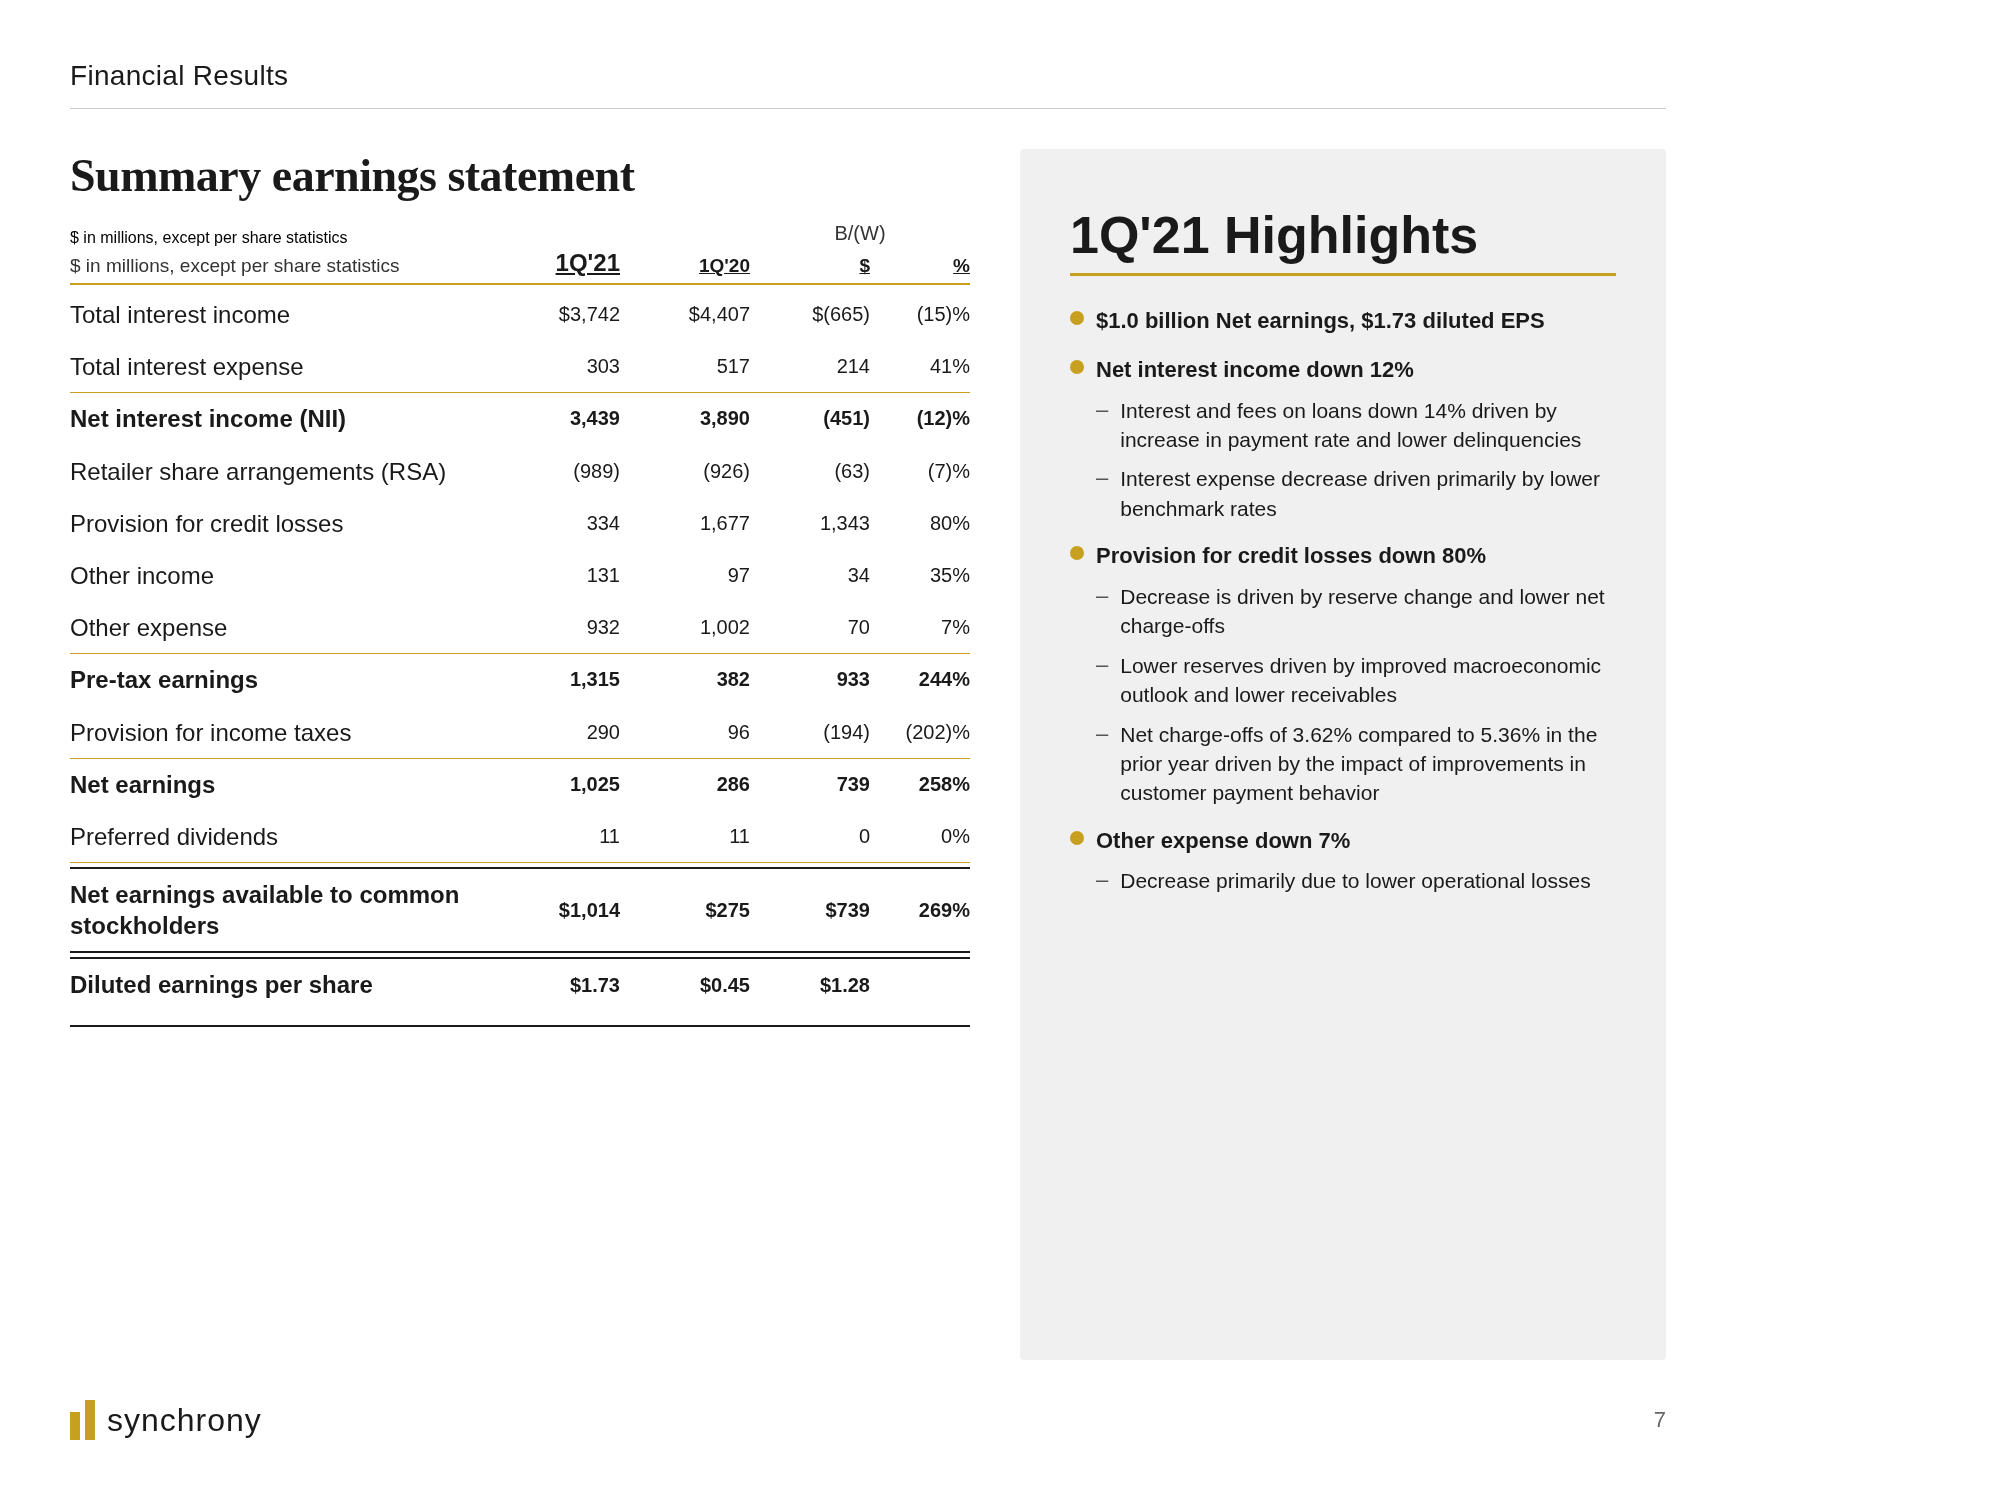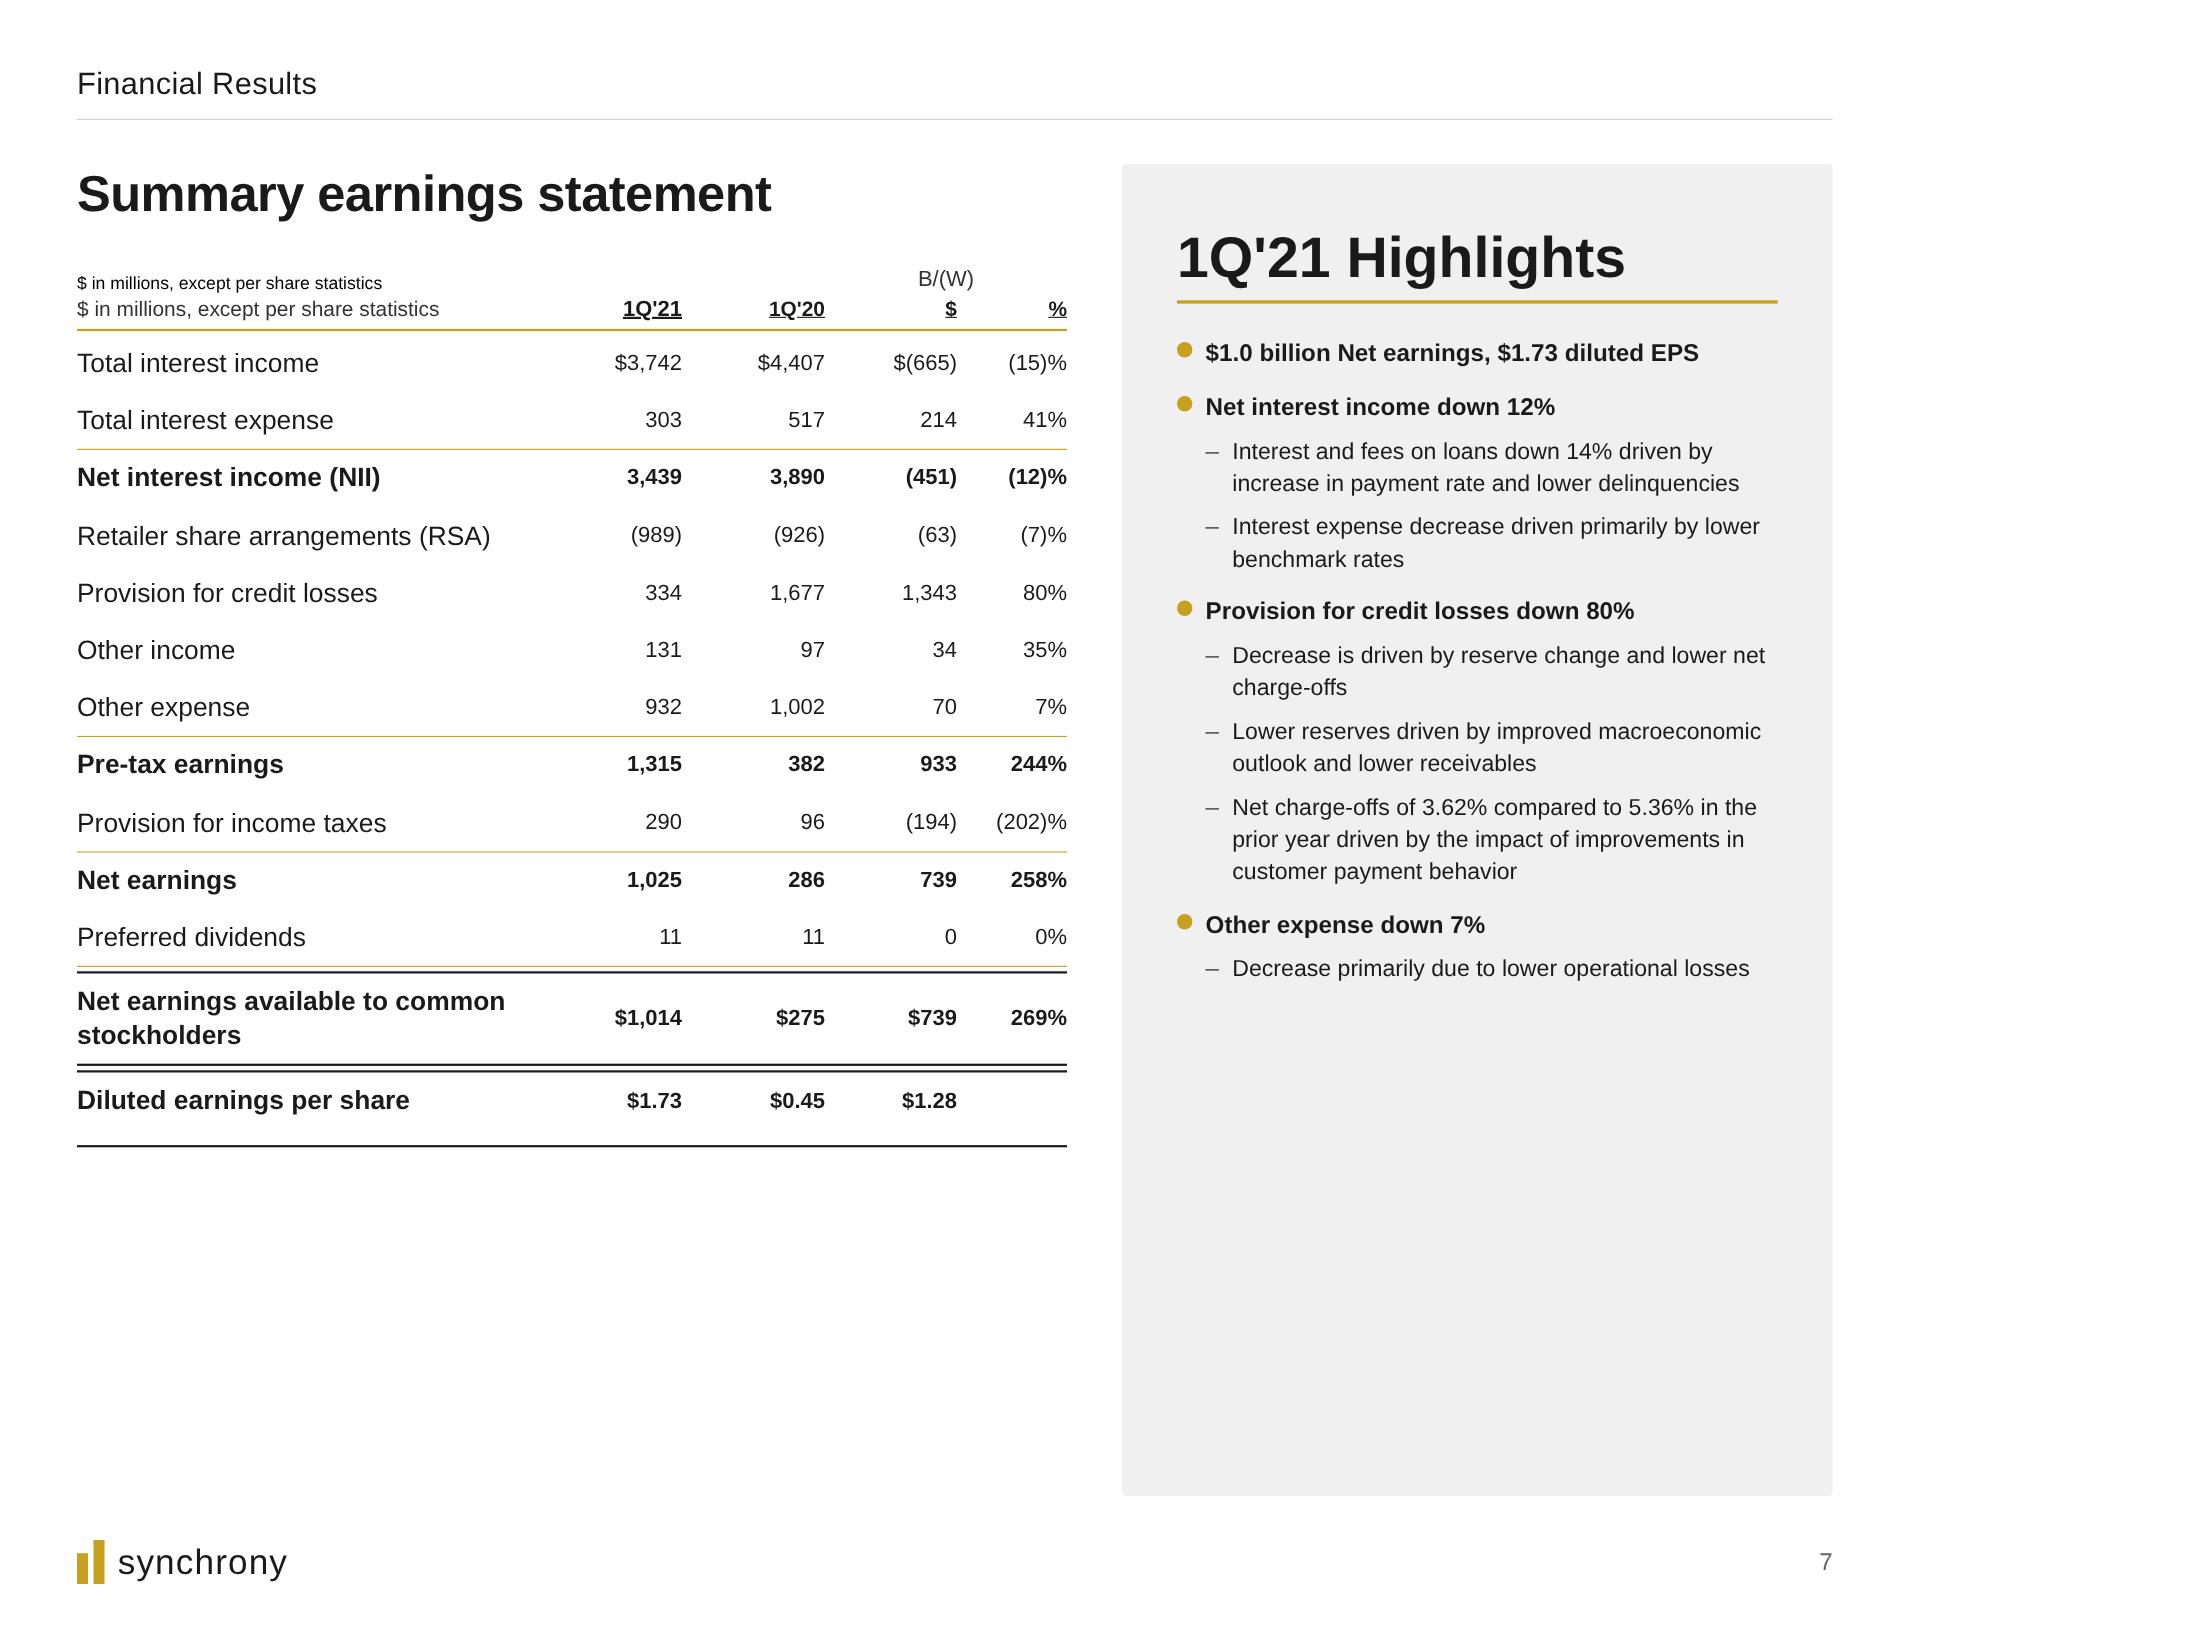--- a/index.html
+++ b/index.html
@@ -42,32 +42,33 @@
 
     
     .earnings-section {
       flex: 0 0 900px;
     }
 
     .section-title {
       font-size: 46px;
       font-weight: 700;
       color: #1a1a1a;
-      margin-bottom: 40px;
+      margin-bottom: 20px;
       letter-spacing: -0.5px;
+      font-family: Liberation Serif, serif;
     }
 
     .table-container {
       width: 100%;
     }
 
     .col-q121 {
       width: 130px;
       text-align: right;
-      font-size: 20px;
+      font-size: 24px;
       font-weight: 700;
       text-decoration: underline;
       color: #1a1a1a;
     }
     .col-q120 {
       width: 130px;
       text-align: right;
       font-size: 19px;
       font-weight: 700;
       text-decoration: underline;

